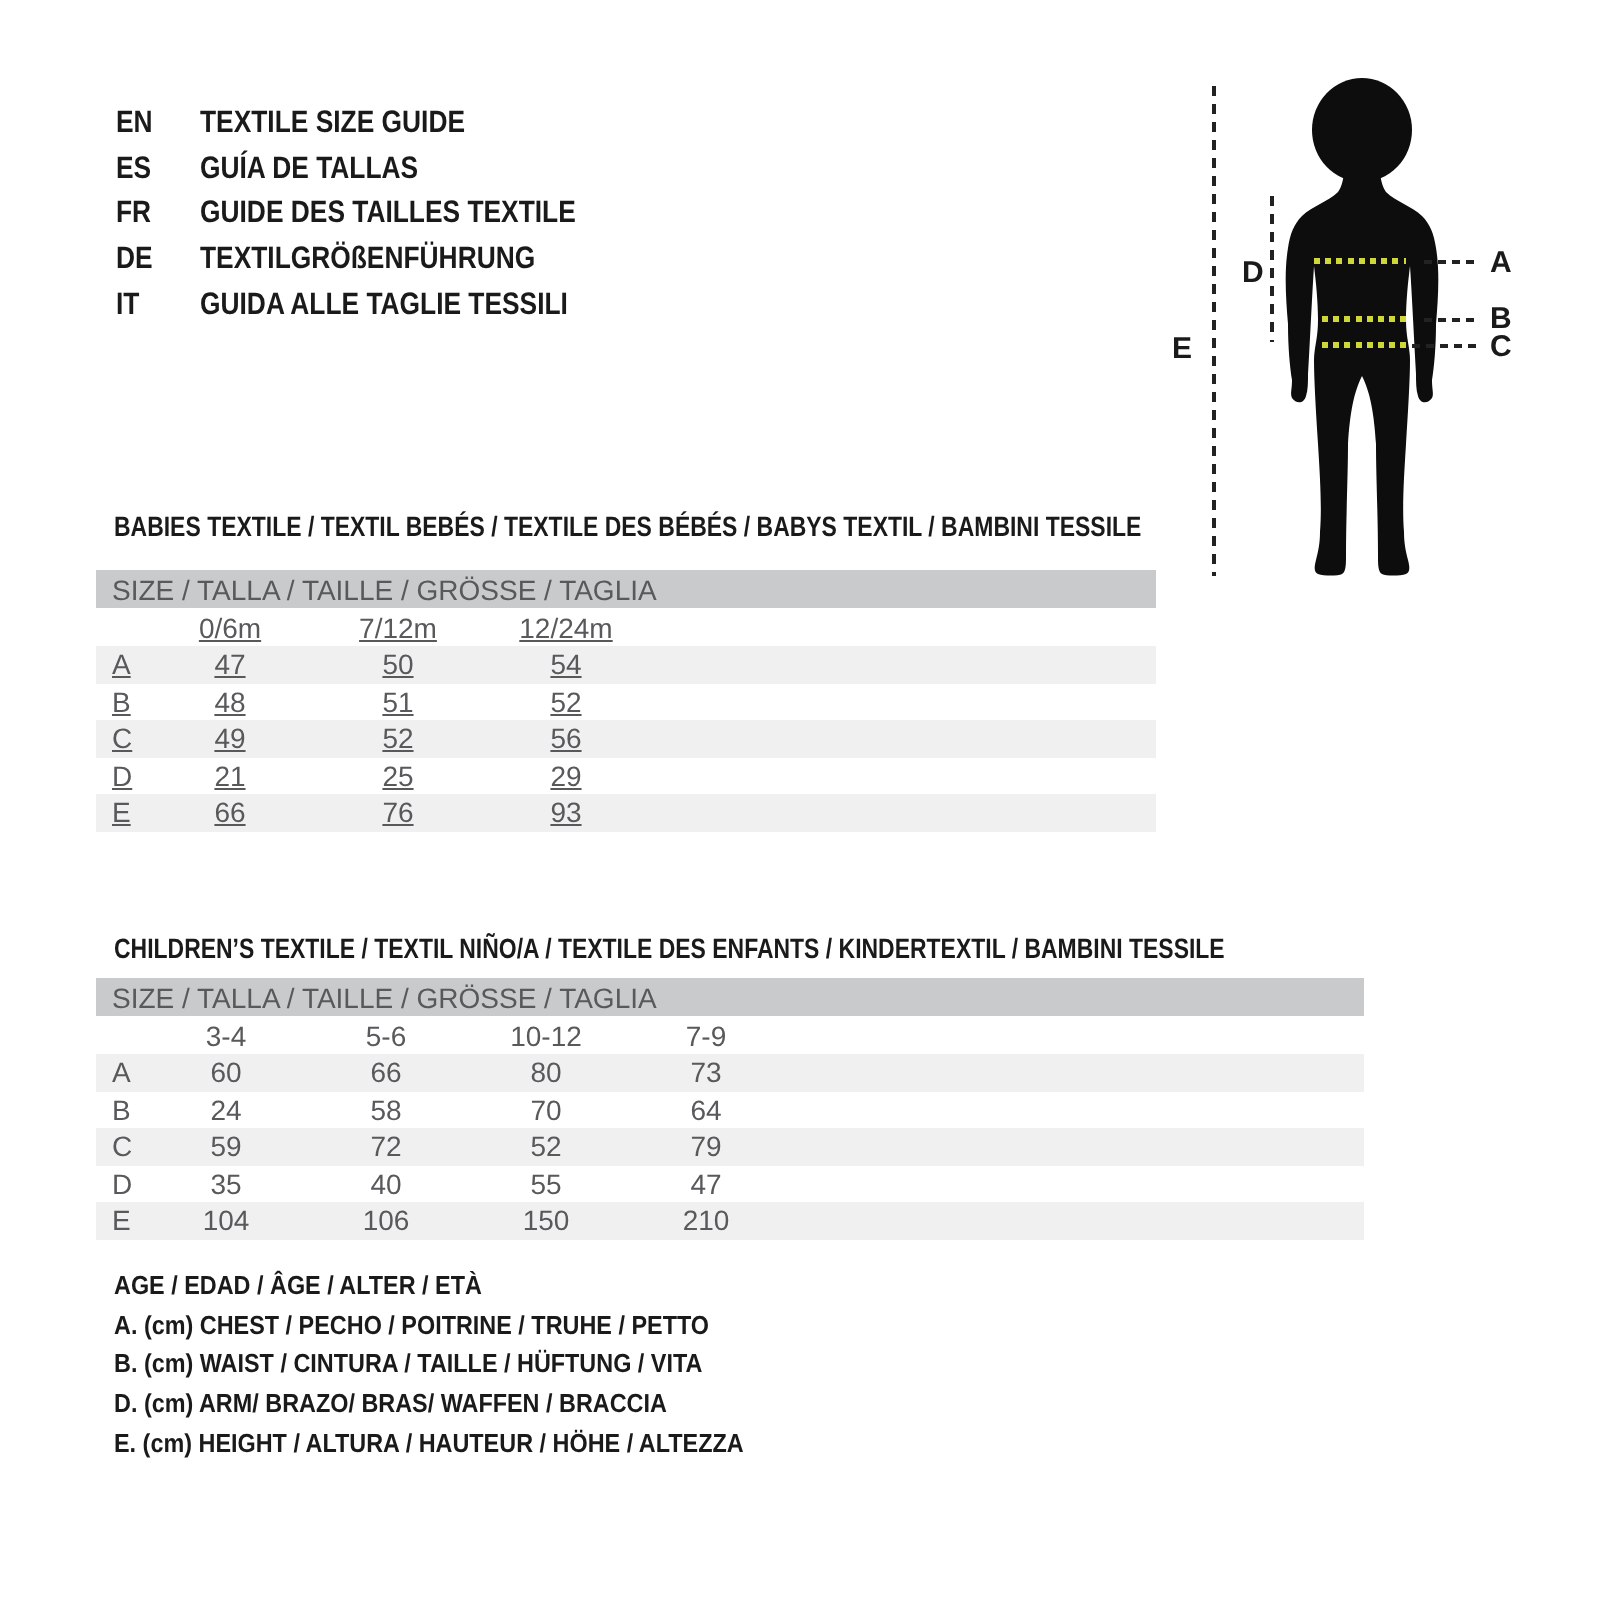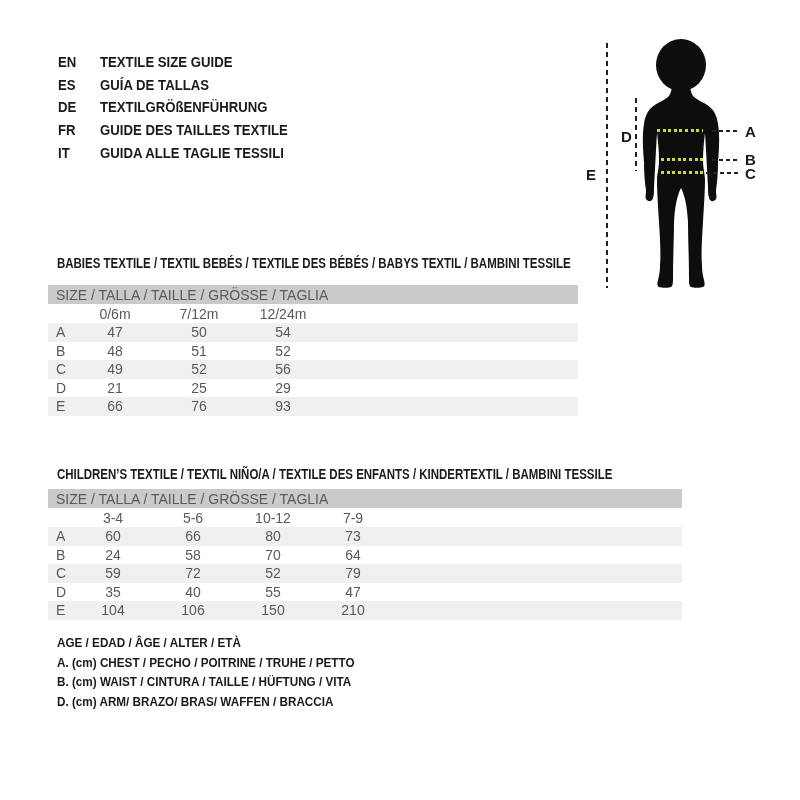--- a/index.html
+++ b/index.html
@@ -38,21 +38,21 @@
   .babies{top:285px;width:530px;}
   .children{top:489px;width:634px;}
   .table-title{position:absolute;left:9px;font-size:14px;font-weight:bold;color:var(--text-dark);
                white-space:nowrap;transform:scaleX(.82);transform-origin:0 50%;}
   .babies .table-title{top:-30px;}
   .children .table-title{top:-23px;}
   .band{height:19px;background:var(--band-bg);display:flex;align-items:center;
         padding-left:8px;box-sizing:border-box;}
   .trow{display:grid;height:18.5px;align-items:center;}
   .age-row{height:19px;}
-  .babies .trow{grid-template-columns:25px 84px 84px 84px;}
+  .babies .trow{grid-template-columns:25px 84px 84px 84px;text-decoration:underline;}
   .children .trow{grid-template-columns:25px 80px 80px 80px 80px;}
   .cell{text-align:center;}
   .label-cell{text-align:left;padding-left:8px;}
   .alt{background:var(--row-alt);}
 
   
   .legend{position:absolute;left:57px;top:633px;font-size:13px;font-weight:bold;color:var(--text-dark);}
   .legend-line{height:19.6px;display:flex;align-items:center;}
   .legend .cond{transform:scaleX(.9);}
 </style>
@@ -64,26 +64,26 @@
   <div class="languages">
       <div class="lang-row">
         <span class="lang-code cond">EN</span>
         <span class="cond">TEXTILE SIZE GUIDE</span>
       </div>
       <div class="lang-row">
         <span class="lang-code cond">ES</span>
         <span class="cond">GUÍA DE TALLAS</span>
       </div>
       <div class="lang-row">
+        <span class="lang-code cond">FR</span>
+        <span class="cond">GUIDE DES TAILLES TEXTILE</span>
+      </div>
+      <div class="lang-row">
         <span class="lang-code cond">DE</span>
         <span class="cond">TEXTILGRÖßENFÜHRUNG</span>
-      </div>
-      <div class="lang-row">
-        <span class="lang-code cond">FR</span>
-        <span class="cond">GUIDE DES TAILLES TEXTILE</span>
       </div>
       <div class="lang-row">
         <span class="lang-code cond">IT</span>
         <span class="cond">GUIDA ALLE TAGLIE TESSILI</span>
       </div>
     </div>
 
   <div>
     <div class="vline e-line"></div>
     <div class="vline d-line"></div>
@@ -216,14 +216,17 @@
       </div>
       <div class="legend-line">
         <span class="cond">A. (cm) CHEST / PECHO / POITRINE / TRUHE / PETTO</span>
       </div>
       <div class="legend-line">
         <span class="cond">B. (cm) WAIST / CINTURA / TAILLE / HÜFTUNG / VITA</span>
       </div>
       <div class="legend-line">
         <span class="cond">D. (cm) ARM/ BRAZO/ BRAS/ WAFFEN / BRACCIA</span>
       </div>
+      <div class="legend-line">
+        <span class="cond">E. (cm) HEIGHT / ALTURA / HAUTEUR / HÖHE / ALTEZZA</span>
+      </div>
     </div>
 </div>
 
 </body></html>

